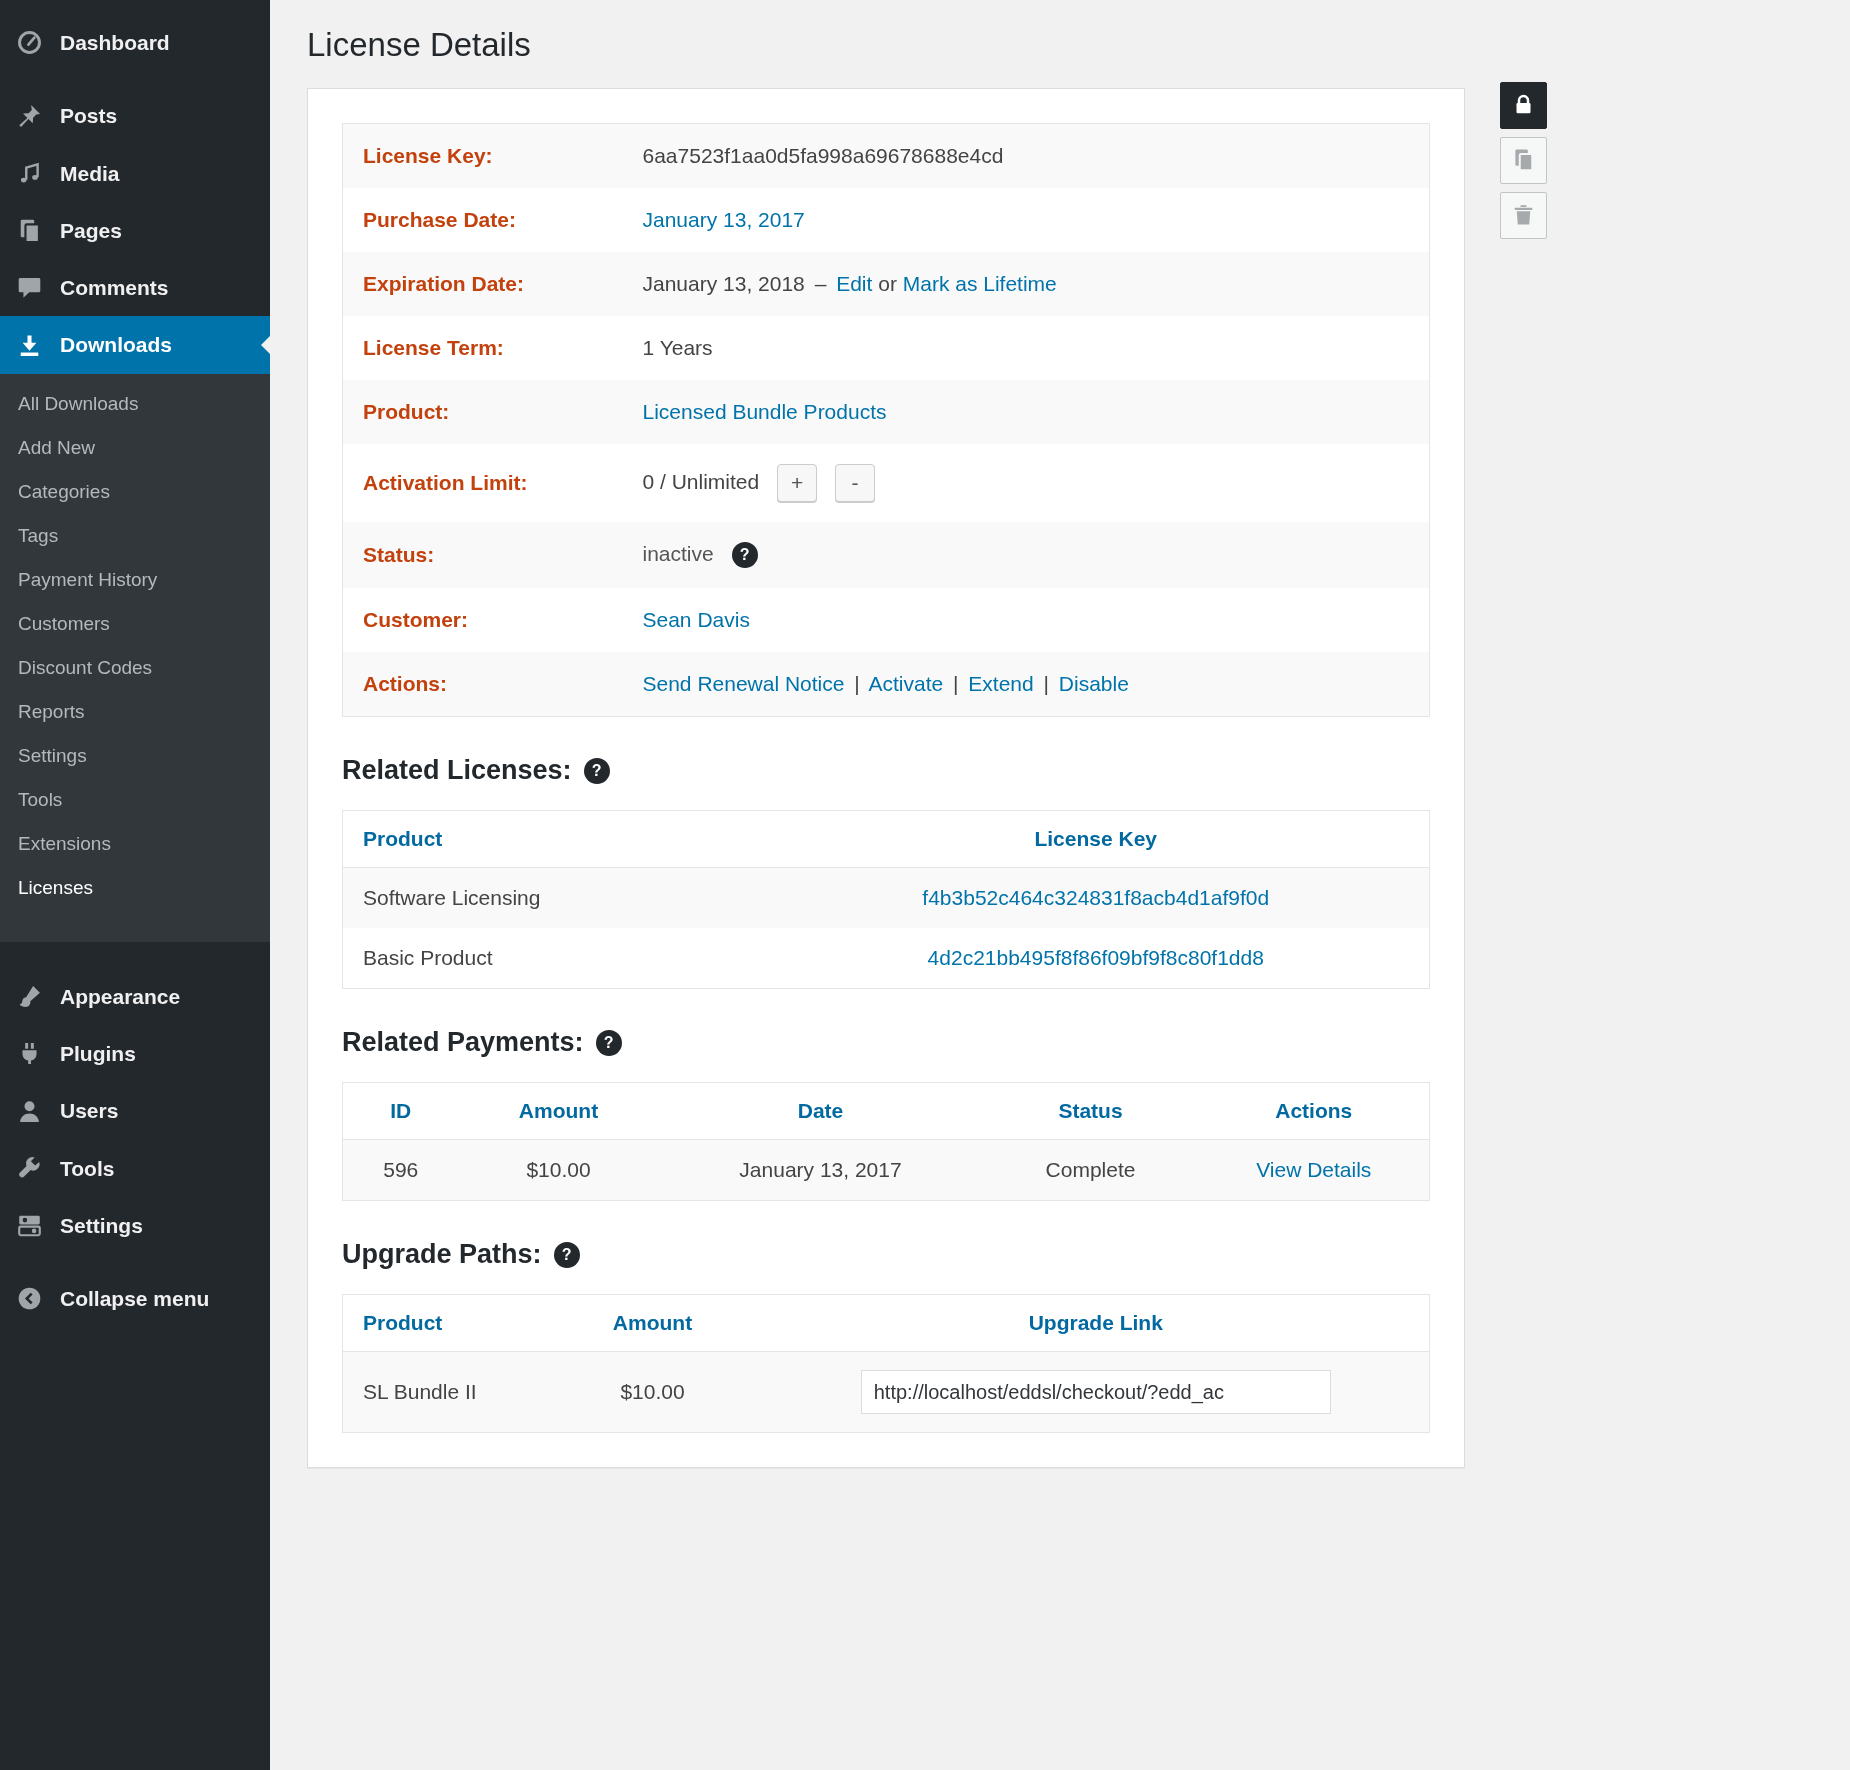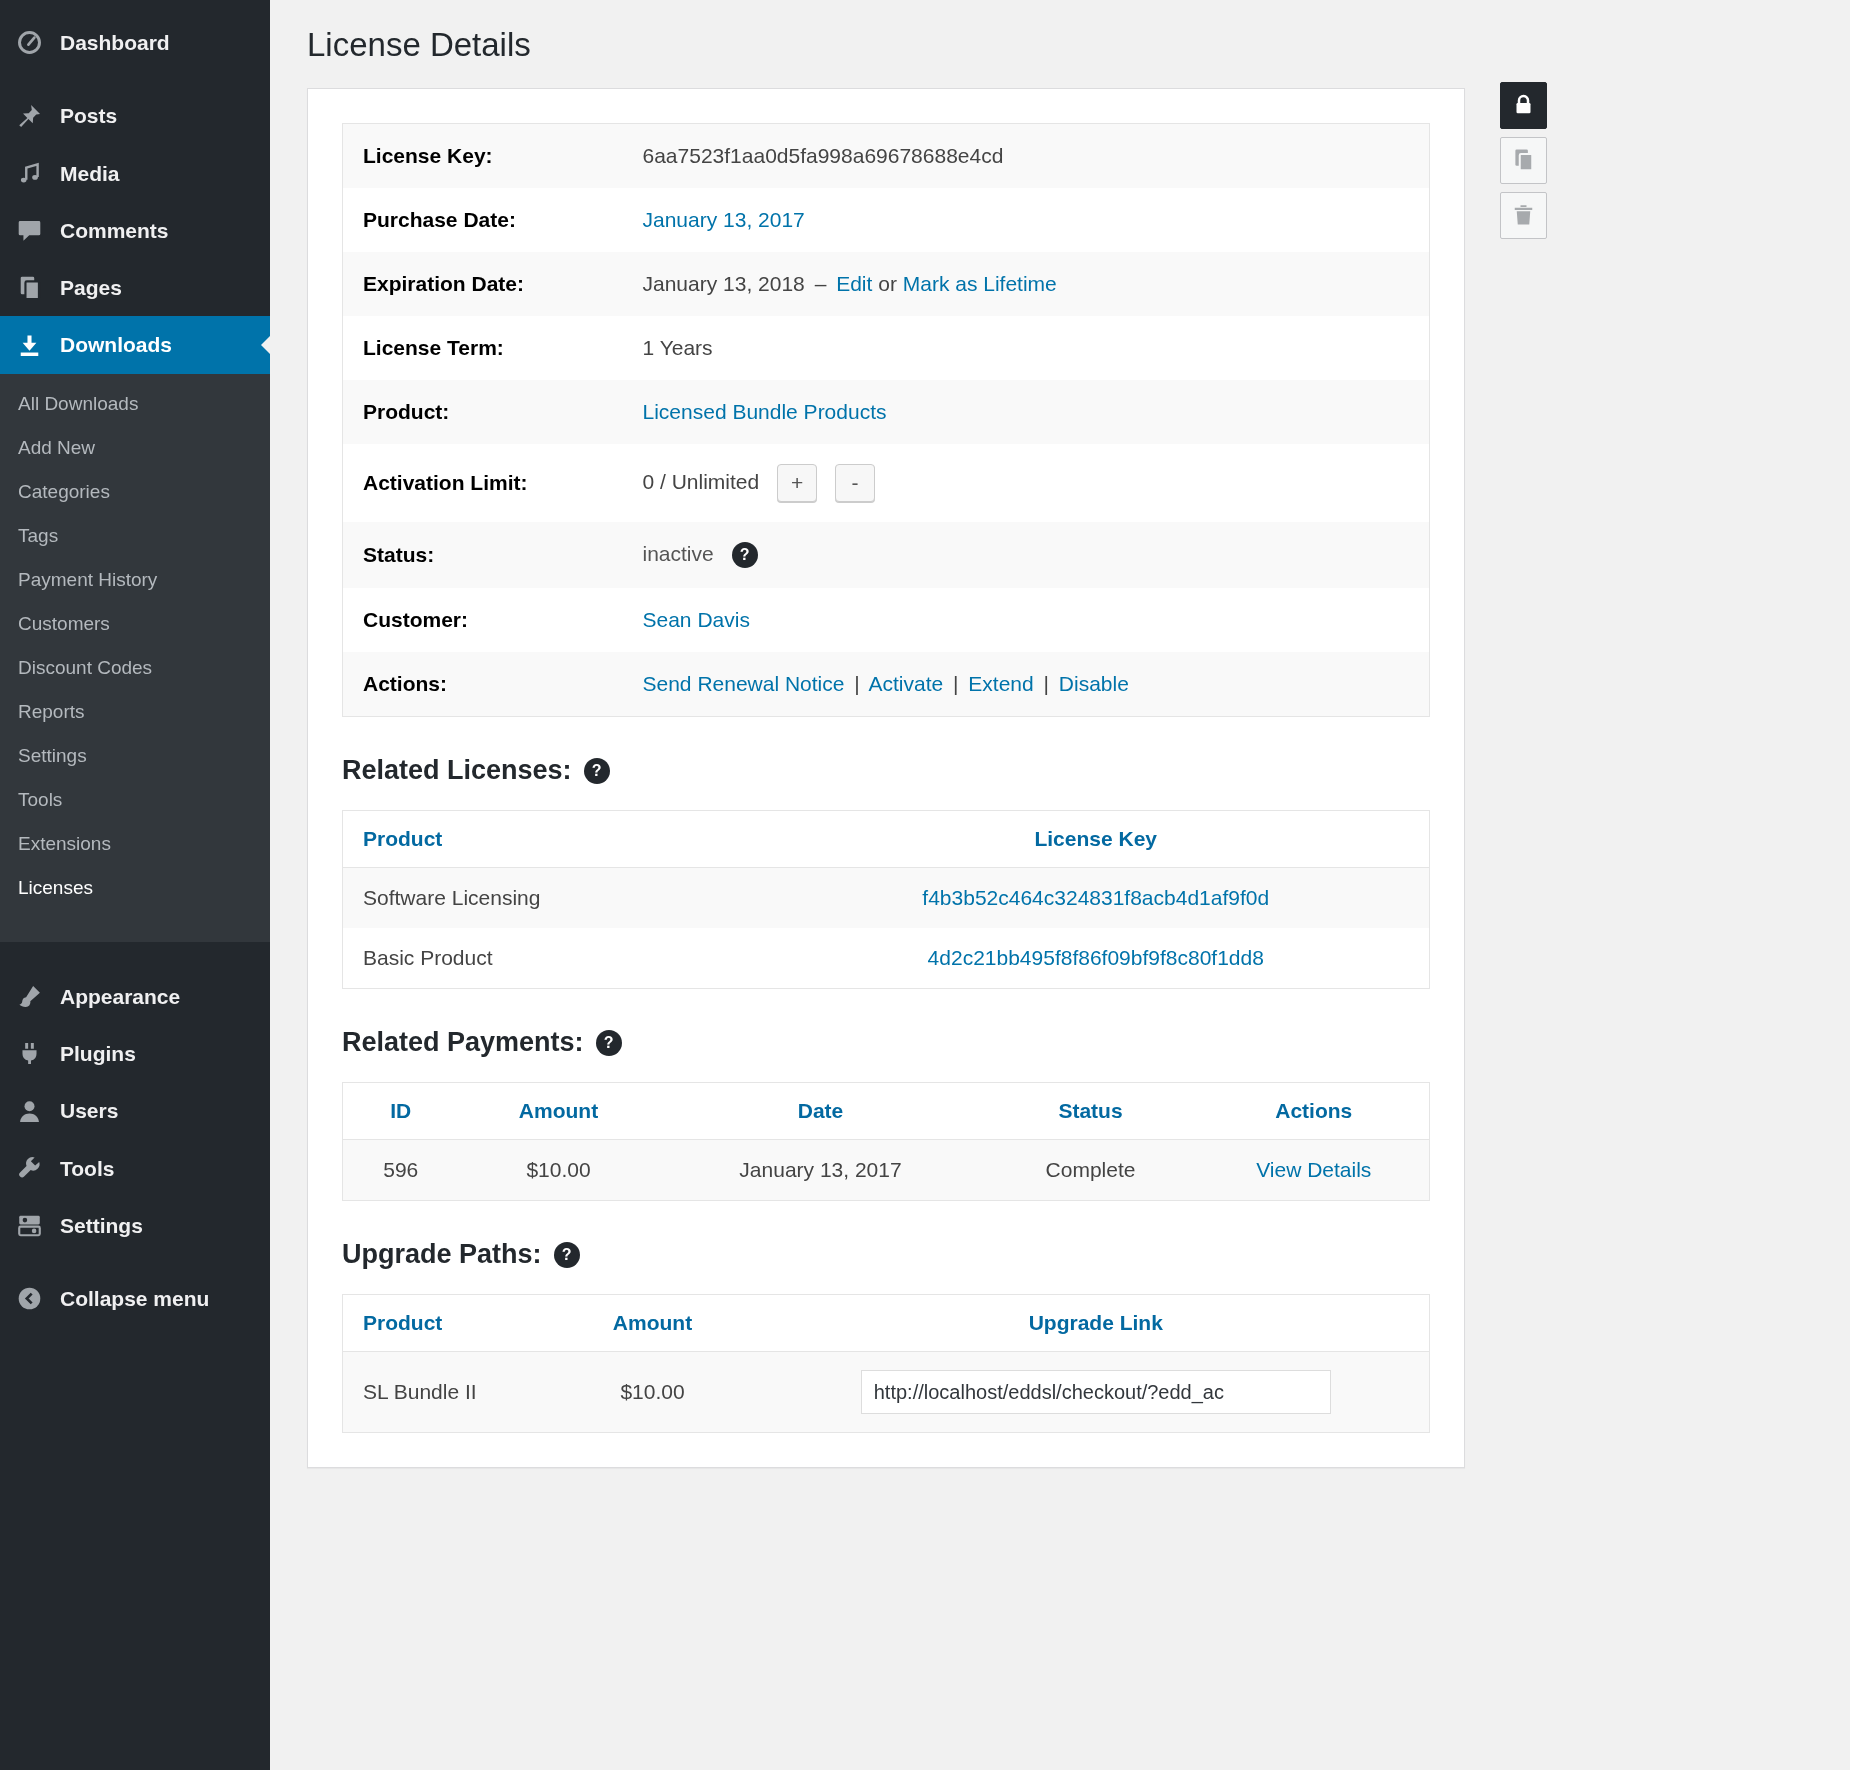--- a/index.html
+++ b/index.html
@@ -56,21 +56,21 @@
     box-shadow: 0 1px 1px rgba(0,0,0,0.04);
   }
 
   a.link { color: #0073aa; text-decoration: none; cursor: pointer; }
 
   
   table.details { width: 100%; border: 1px solid #e5e5e5; border-collapse: collapse; }
   table.details tr:nth-child(odd) { background: #f9f9f9; }
   table.details th {
     text-align: left; width: 300px; padding: 20px;
-    font-size: 21px; font-weight: 700; color: #000000; vertical-align: middle;
+    font-size: 21px; font-weight: 700; color: #c2410c; vertical-align: middle;
   }
   table.details td { padding: 20px 20px 20px 0; font-size: 21px; color: #444; vertical-align: middle; }
   .muted { color: #555; }
   .dash { color: #444; padding: 0 4px; }
 
   .wp-btn {
     width: 40px; height: 38px; margin-left: 12px;
     background: #f7f7f7; border: 1px solid #ccc; border-radius: 4px;
     box-shadow: 0 1px 0 #ccc;
     font-size: 21px; color: #555; cursor: pointer; vertical-align: middle;
@@ -155,34 +155,34 @@
             <ellipse cx="5.7" cy="14.9" rx="2.1" ry="1.7"></ellipse>
             <ellipse cx="14.1" cy="12.9" rx="2.1" ry="1.7"></ellipse>
           </svg>
       </span>
       <span>Media</span>
     </a>
 
     <a class="menu-item">
       <span class="micon">
         <svg viewBox="0 0 20 20">
-            <path d="M3 3h14a1 1 0 0 1 1 1v8.5a1 1 0 0 1-1 1h-7.2L5.5 17.6v-4.1H3a1 1 0 0 1-1-1V4a1 1 0 0 1 1-1z"></path>
-          </svg>
-      </span>
-      <span>Comments</span>
-    </a>
-
-    <a class="menu-item">
-      <span class="micon">
-        <svg viewBox="0 0 20 20">
             <rect x="3.5" y="2" width="10" height="13" rx="1"></rect>
             <rect x="7" y="5.5" width="10" height="13" rx="1" stroke="#23282d" stroke-width="1.6"></rect>
           </svg>
       </span>
       <span>Pages</span>
+    </a>
+
+    <a class="menu-item">
+      <span class="micon">
+        <svg viewBox="0 0 20 20">
+            <path d="M3 3h14a1 1 0 0 1 1 1v8.5a1 1 0 0 1-1 1h-7.2L5.5 17.6v-4.1H3a1 1 0 0 1-1-1V4a1 1 0 0 1 1-1z"></path>
+          </svg>
+      </span>
+      <span>Comments</span>
     </a>
 
     <a class="menu-item active">
       <span class="micon">
         <svg viewBox="0 0 20 20">
             <path d="M8.5 2.5h3V8h3.6L10 13.8 4.9 8h3.6z"></path>
             <path d="M3.5 15.2h13v2.6h-13z"></path>
           </svg>
       </span>
       <span>Downloads</span>

